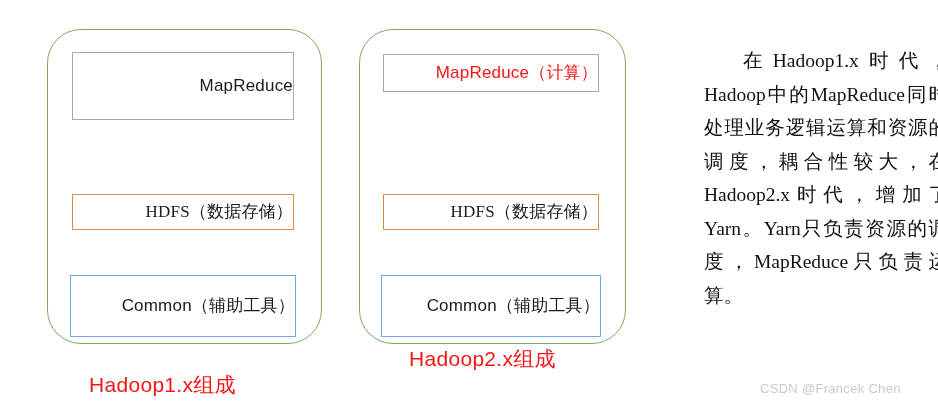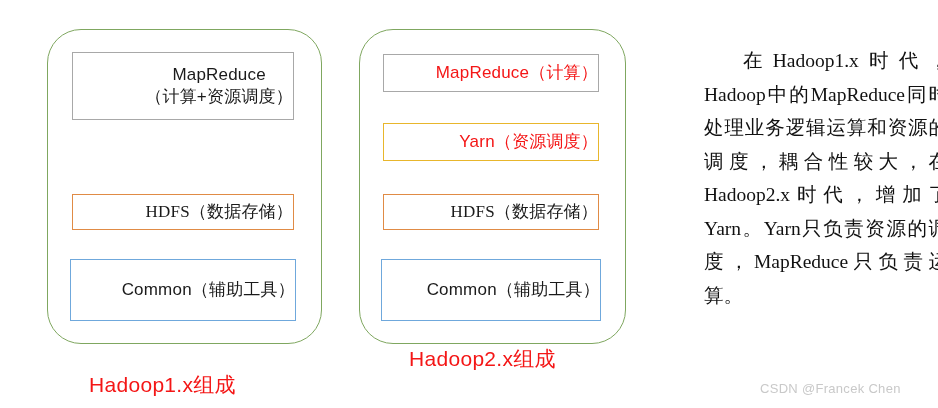--- a/index.html
+++ b/index.html
@@ -48,21 +48,21 @@
     align-items: center;
     justify-content: flex-end;
     text-align: center;
     line-height: 1.28;
     color: #1a1a1a;
     font-size: 17px;
     letter-spacing: 0.2px;
   }
   .b-gray   { border: 1.4px solid #A8A8A8; }
   .b-orange { border: 1.6px solid #E08B45; font-family: Liberation Serif, serif; }
-  .b-blue   { border: 1.6px solid #6FA8DC; }
+  .b-blue   { border: 1.6px solid #6FA8DC; margin-top: 16px; }
   .b-gold   { border: 1.6px solid #E8B62C; }
   .txt-red  { color: #F41616; }
 
   
   #box-mapreduce-1 {
     left: 72px; top: 52px; width: 222px; height: 68px;
     font-size: 17px;
   }
   #box-hdfs-1 {
     left: 72px; top: 194px; width: 222px; height: 36px;
@@ -128,43 +128,39 @@
 </head>
 <body>
 
 <div id="canvas">
 
   <div class="group" id="group-hadoop1"></div>
 
   <div class="comp-box b-gray" id="box-mapreduce-1">
     <span>
       <span class="box-line">MapReduce</span>
-      <span class="box-line">（计算+资源调度）</span>
     </span>
   </div>
 
   <div class="comp-box b-orange" id="box-hdfs-1">
     <span class="box-line">HDFS（数据存储）</span>
   </div>
 
   <div class="comp-box b-blue" id="box-common-1">
     <span class="box-line">Common（辅助工具）</span>
   </div>
 
   <div class="caption" id="caption-hadoop1">Hadoop1.x组成</div>
 
   <div class="group" id="group-hadoop2"></div>
 
   <div class="comp-box b-gray txt-red" id="box-mapreduce-2">
     <span class="box-line">MapReduce（计算）</span>
   </div>
 
-  <div class="comp-box b-gold txt-red" id="box-yarn-2">
-    <span class="box-line">Yarn（资源调度）</span>
-  </div>
 
   <div class="comp-box b-orange" id="box-hdfs-2">
     <span class="box-line">HDFS（数据存储）</span>
   </div>
 
   <div class="comp-box b-blue" id="box-common-2">
     <span class="box-line">Common（辅助工具）</span>
   </div>
 
   <div class="caption" id="caption-hadoop2">Hadoop2.x组成</div>

